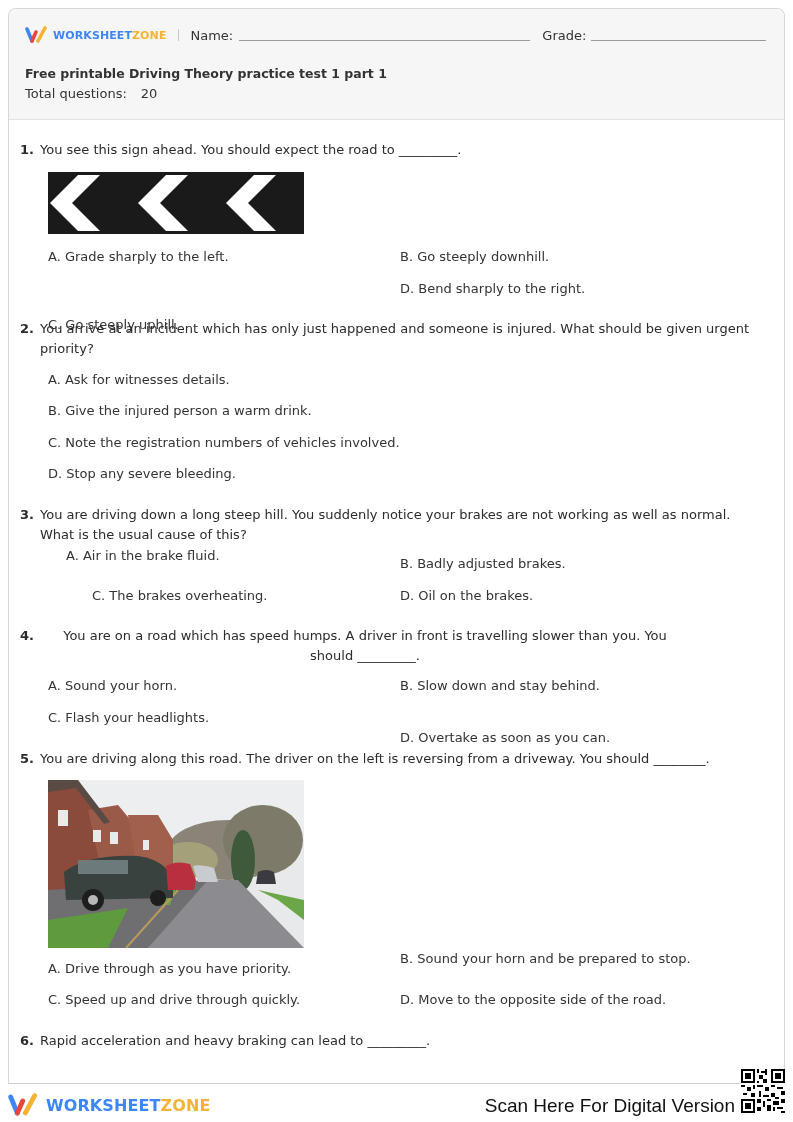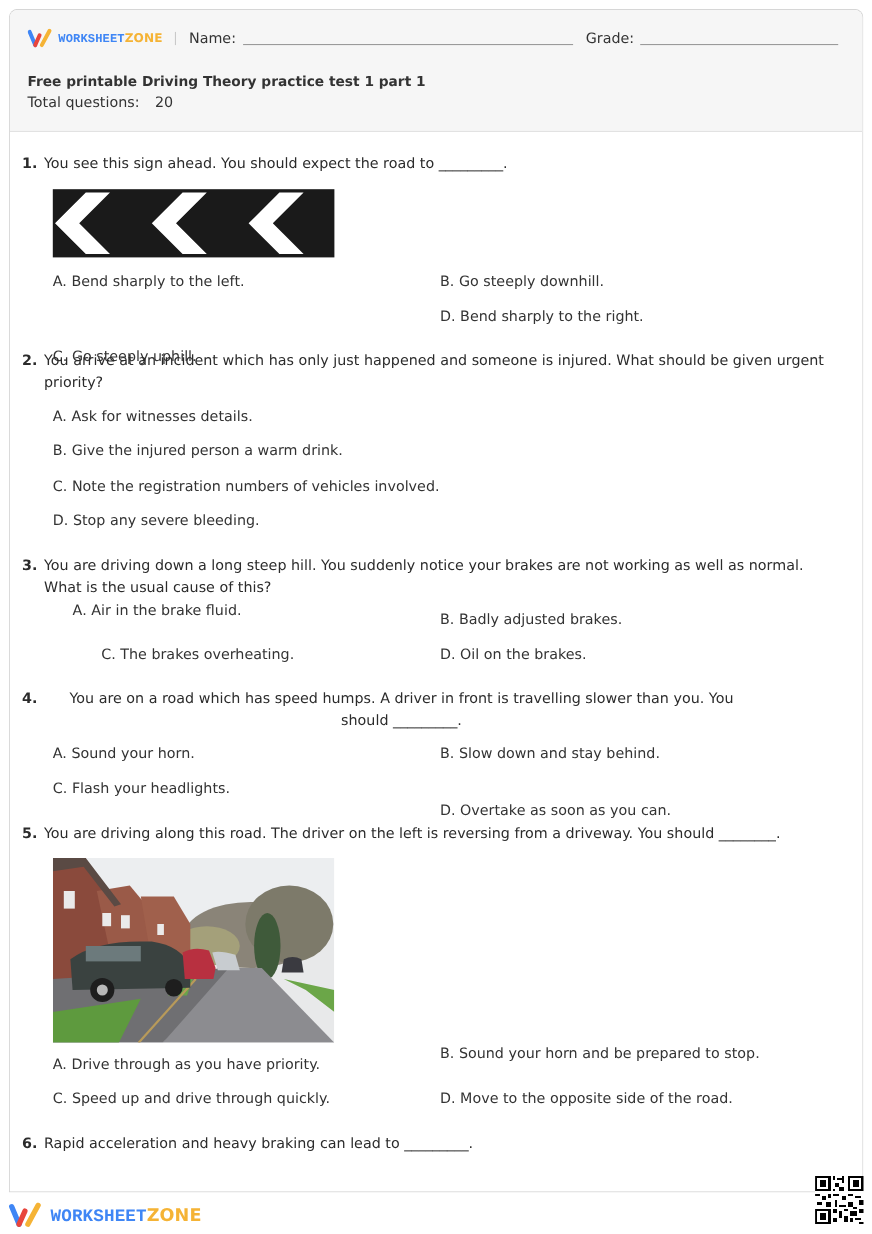--- a/index.html
+++ b/index.html
@@ -12,21 +12,21 @@
     border-bottom: 1px solid #cfcfcf;
     overflow: hidden; background: #fff;
   }
   .header {
     background: #f6f6f6; height: 111px; border-bottom: 1px solid #e2e2e2; position: relative;
   }
   .header-row { position: absolute; top: 17px; left: 16px; right: 18px; height: 18px; display: flex; align-items: center; font-size: 13px; color: #333; }
   .logo { display: flex; align-items: center; }
   .logo svg { display: block; }
   .logo-text { font-size: 11px; font-weight: bold; letter-spacing: 0.1px; margin-left: 4px; }
-  .logo-text .w { color: #3f86f5; font-family: Liberation Mono, monospace; }
+  .logo-text .w { color: #3f86f5; }
   .logo-text .z { color: #f5b335; }
   .sep { width: 1px; height: 12px; background: #c9c9c9; margin: 0 12px 0 11px; }
   .field-label { color: #333; font-size: 13px; }
   .line { border-bottom: 1px solid #9a9a9a; height: 1px; margin-top: 11px; }
   .title { position: absolute; top: 57px; left: 16px; font-size: 12.5px; font-weight: bold; color: #333; }
   .total { position: absolute; top: 77px; left: 16px; font-size: 13px; color: #333; }
   .total .num { margin-left: 14px; margin-top: 21px; }
 
   .q { position: absolute; left: 20px; width: 740px; font-size: 13px; line-height: 20px; }
   .q-num { position: absolute; left: 0; top: 0; font-weight: bold; font-size: 13px; }
@@ -73,21 +73,21 @@
   <span class="q-num">1.</span>
   <div class="q-text">You see this sign ahead. You should expect the road to _________.</div>
 </div>
 <div class="chev-sign">
   <svg width="256" height="62" viewBox="0 0 256 62">
     <polygon points="30,3 52,3 24,31 52,59 30,59 2,31" fill="#ffffff"></polygon>
     <polygon points="118,3 140,3 112,31 140,59 118,59 90,31" fill="#ffffff"></polygon>
     <polygon points="206,3 228,3 200,31 228,59 206,59 178,31" fill="#ffffff"></polygon>
   </svg>
 </div>
-<div class="opt" style="left:48px; top:249px;">A. Bend sharply to the left.</div>
+<div class="opt" style="left:48px; top:249px;">A. Grade sharply to the left.</div>
 <div class="opt" style="left:400px; top:249px;">B. Go steeply downhill.</div>
 <div class="opt" style="left:48px; top:281px;margin-top:36px;">C. Go steeply uphill.</div>
 <div class="opt" style="left:400px; top:281px;">D. Bend sharply to the right.</div>
 
 <div class="q" style="top:319px;">
   <span class="q-num">2.</span>
   <div class="q-text">You arrive at an incident which has only just happened and someone is injured. What should be given urgent priority?</div>
 </div>
 <div class="opt" style="left:48px; top:372px;">A. Ask for witnesses details.</div>
 <div class="opt" style="left:48px; top:403px;">B. Give the injured person a warm drink.</div>
@@ -166,20 +166,21 @@
 
 <div class="footer">
   <div class="footer-logo">
     <svg width="32" height="24" viewBox="0 0 24 18">
       <path d="M2 3 L7 15" stroke="#3f86f5" stroke-width="3.6" stroke-linecap="round"></path>
       <path d="M7 15 L11 6" stroke="#e8453c" stroke-width="3.6" stroke-linecap="round"></path>
       <path d="M13 15 L20 2" stroke="#f5b335" stroke-width="3.6" stroke-linecap="round"></path>
     </svg>
     <span class="logo-text"><span class="w">WORKSHEET</span><span class="z">ZONE</span></span>
   </div>
+  <div class="scan">Scan Here For Digital Version</div>
   <div class="qr">
     <svg width="44" height="44" viewBox="0 0 22 22" shape-rendering="crispEdges">
       <rect width="22" height="22" fill="#fff"></rect>
       <rect x="0" y="0" width="7" height="7" fill="#000"></rect>
         <rect x="1" y="1" width="5" height="5" fill="#fff"></rect>
         <rect x="2" y="2" width="3" height="3" fill="#000"></rect>
       <rect x="15" y="0" width="7" height="7" fill="#000"></rect>
         <rect x="16" y="1" width="5" height="5" fill="#fff"></rect>
         <rect x="17" y="2" width="3" height="3" fill="#000"></rect>
       <rect x="0" y="15" width="7" height="7" fill="#000"></rect>

